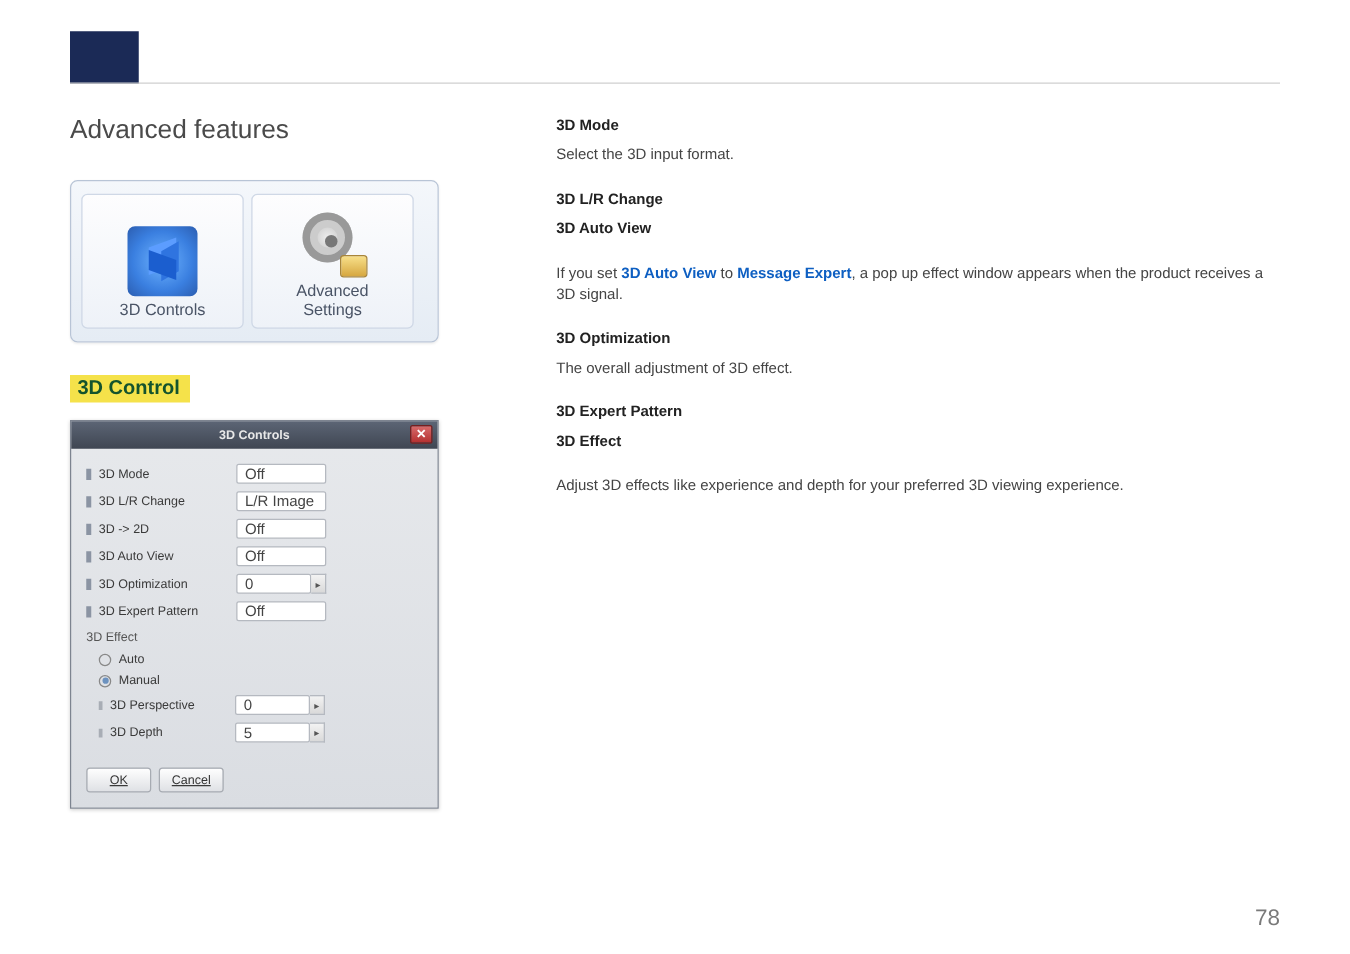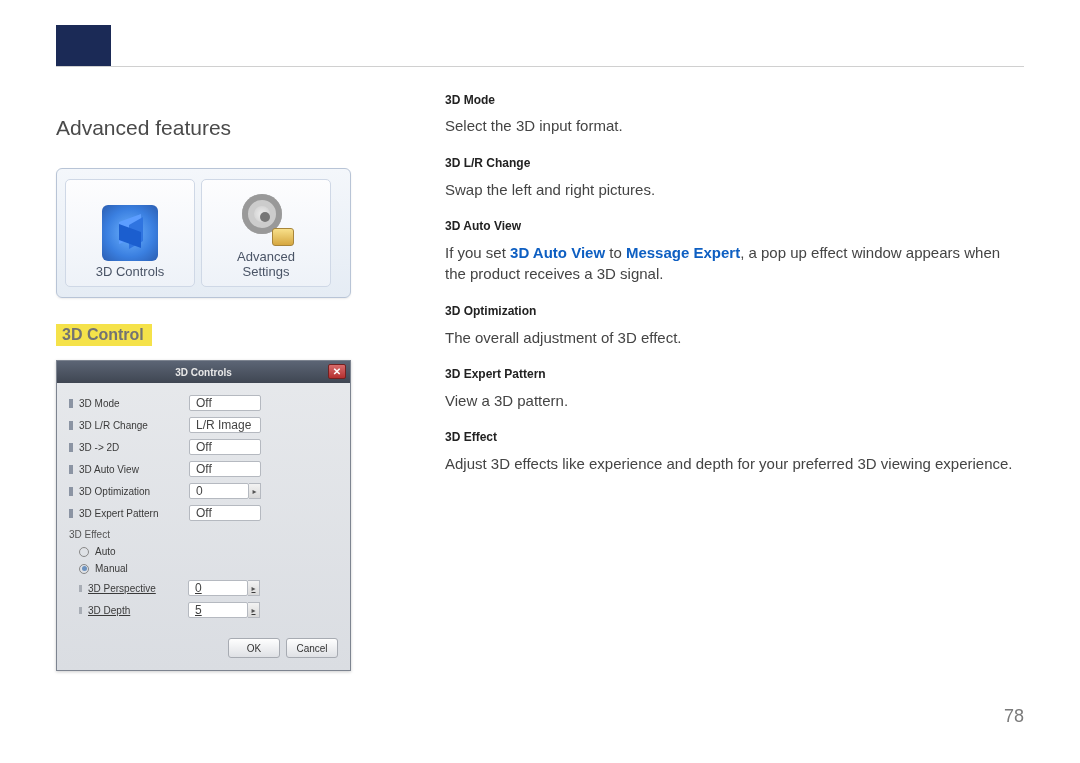--- a/index.html
+++ b/index.html
@@ -30,21 +30,20 @@
     background: #1b2a56;
   }
   .columns {
     display: flex;
     gap: 94px;
     margin-top: 32px;
   }
   .left-col {
     width: 295px;
     flex: 0 0 295px;
-    margin-top: 24px;
   }
   .right-col {
     flex: 1;
     font-size: 10px;
     line-height: 1.45;
     color: #333;
   }
   .page-title {
     font-size: 21px;
     font-weight: 400;
@@ -110,21 +109,21 @@
     border: 1px solid #a8853a;
     border-radius: 3px;
   }
   
   .section-title {
     display:inline-block;
     background: #f5e24a;
     padding: 2px 8px 2px 6px;
     font-size: 16px;
     font-weight: 700;
-    color: #737373;
+    color: #14532d;
     margin: 26px 0 14px 0;
     text-align: right;
   }
   
   .dialog {
     width: 295px;
     border: 1px solid #7d8490;
     background: linear-gradient(#e7e9ec, #dadde2);
     box-shadow: 0 1px 3px rgba(0,0,0,0.2);
     font-size: 10px;
@@ -181,57 +180,58 @@
   .subheading { font-size:10px; margin: 8px 0 6px 0; color:#555; }
   .radio {
     display:flex; align-items:center; margin: 0 0 6px 10px; font-size:10px;
   }
   .radio-circle {
     width:10px; height:10px; border-radius:50%; border:1px solid #888;
     margin-right:6px; display:flex; align-items:center; justify-content:center;
   }
   .radio-dot { width:5px; height:5px; border-radius:50%; background:#6c92bf; }
   .dlg-buttons {
-    display:flex; gap:6px; justify-content:flex-end;
+    display:flex; gap:6px; justify-content:flex-start;
     padding: 10px 12px 12px 12px;
+    text-decoration: underline;
   }
   .btn {
     width:52px; height:20px;
     background: linear-gradient(#fefefe, #dfe1e5);
     border:1px solid #a7abb2;
     border-radius:3px;
     font-size:10px; color:#333;
     display:flex; align-items:center; justify-content:center;
     cursor:pointer;
   }
   
   .rheading {
     font-size: 12px;
     font-weight: 700;
     color: #222;
     margin: 0 0 6px 0;
   }
   .rheading + p, .rheading + div { margin-bottom: 18px; }
-  .desc { font-size: 15px; color: #444; }
+  .desc { font-size: 12px; color: #444; }
   .kw { color: #0e5fc2; font-weight:700; }
   .sublist {
     margin: 6px 0 0 18px;
   }
   .sublist li {
     margin-bottom: 4px;
     font-size: 10px;
     list-style-type: disc;
     list-style-position: outside;
     padding-left: 2px;
   }
-  .indent-rows { margin-left: 10px; text-decoration: underline; }
+  .indent-rows { margin-left: 10px; }
   .page-num {
     position:absolute;
     right: 56px;
-    bottom: 36px;
+    bottom: 18px;
     font-size: 18px;
     color: #7a7a7a;
   }
 </style>
 </head>
 <body>
 
 <div class="top-rule-left"></div>
 <div class="top-rule"></div>
 
@@ -340,33 +340,31 @@
           <div class="btn">Cancel</div>
         </div>
       </div>
     </div>
 
     <div class="right-col">
       <div class="rheading">3D Mode</div>
       <p class="desc">Select the 3D input format.</p>
 
       <div class="rheading">3D L/R Change</div>
-      <p class="desc">Swap the left and right pictures.</p>
 
 
       <div class="rheading">3D Auto View</div>
       <p class="desc">
         <span>If you set </span><span class="kw">3D Auto View</span><span> to </span><span class="kw">Message Expert</span><span>, a pop up effect window appears when the product receives a 3D signal.</span>
       </p>
 
       <div class="rheading">3D Optimization</div>
       <p class="desc">The overall adjustment of 3D effect.</p>
 
       <div class="rheading">3D Expert Pattern</div>
-      <p class="desc">View a 3D pattern.</p>
 
       <div class="rheading">3D Effect</div>
       <div>
         <p class="desc">Adjust 3D effects like experience and depth for your preferred 3D viewing experience.</p>
       </div>
     </div>
   </div>
 </div>
 
 <div class="page-num">78</div>

